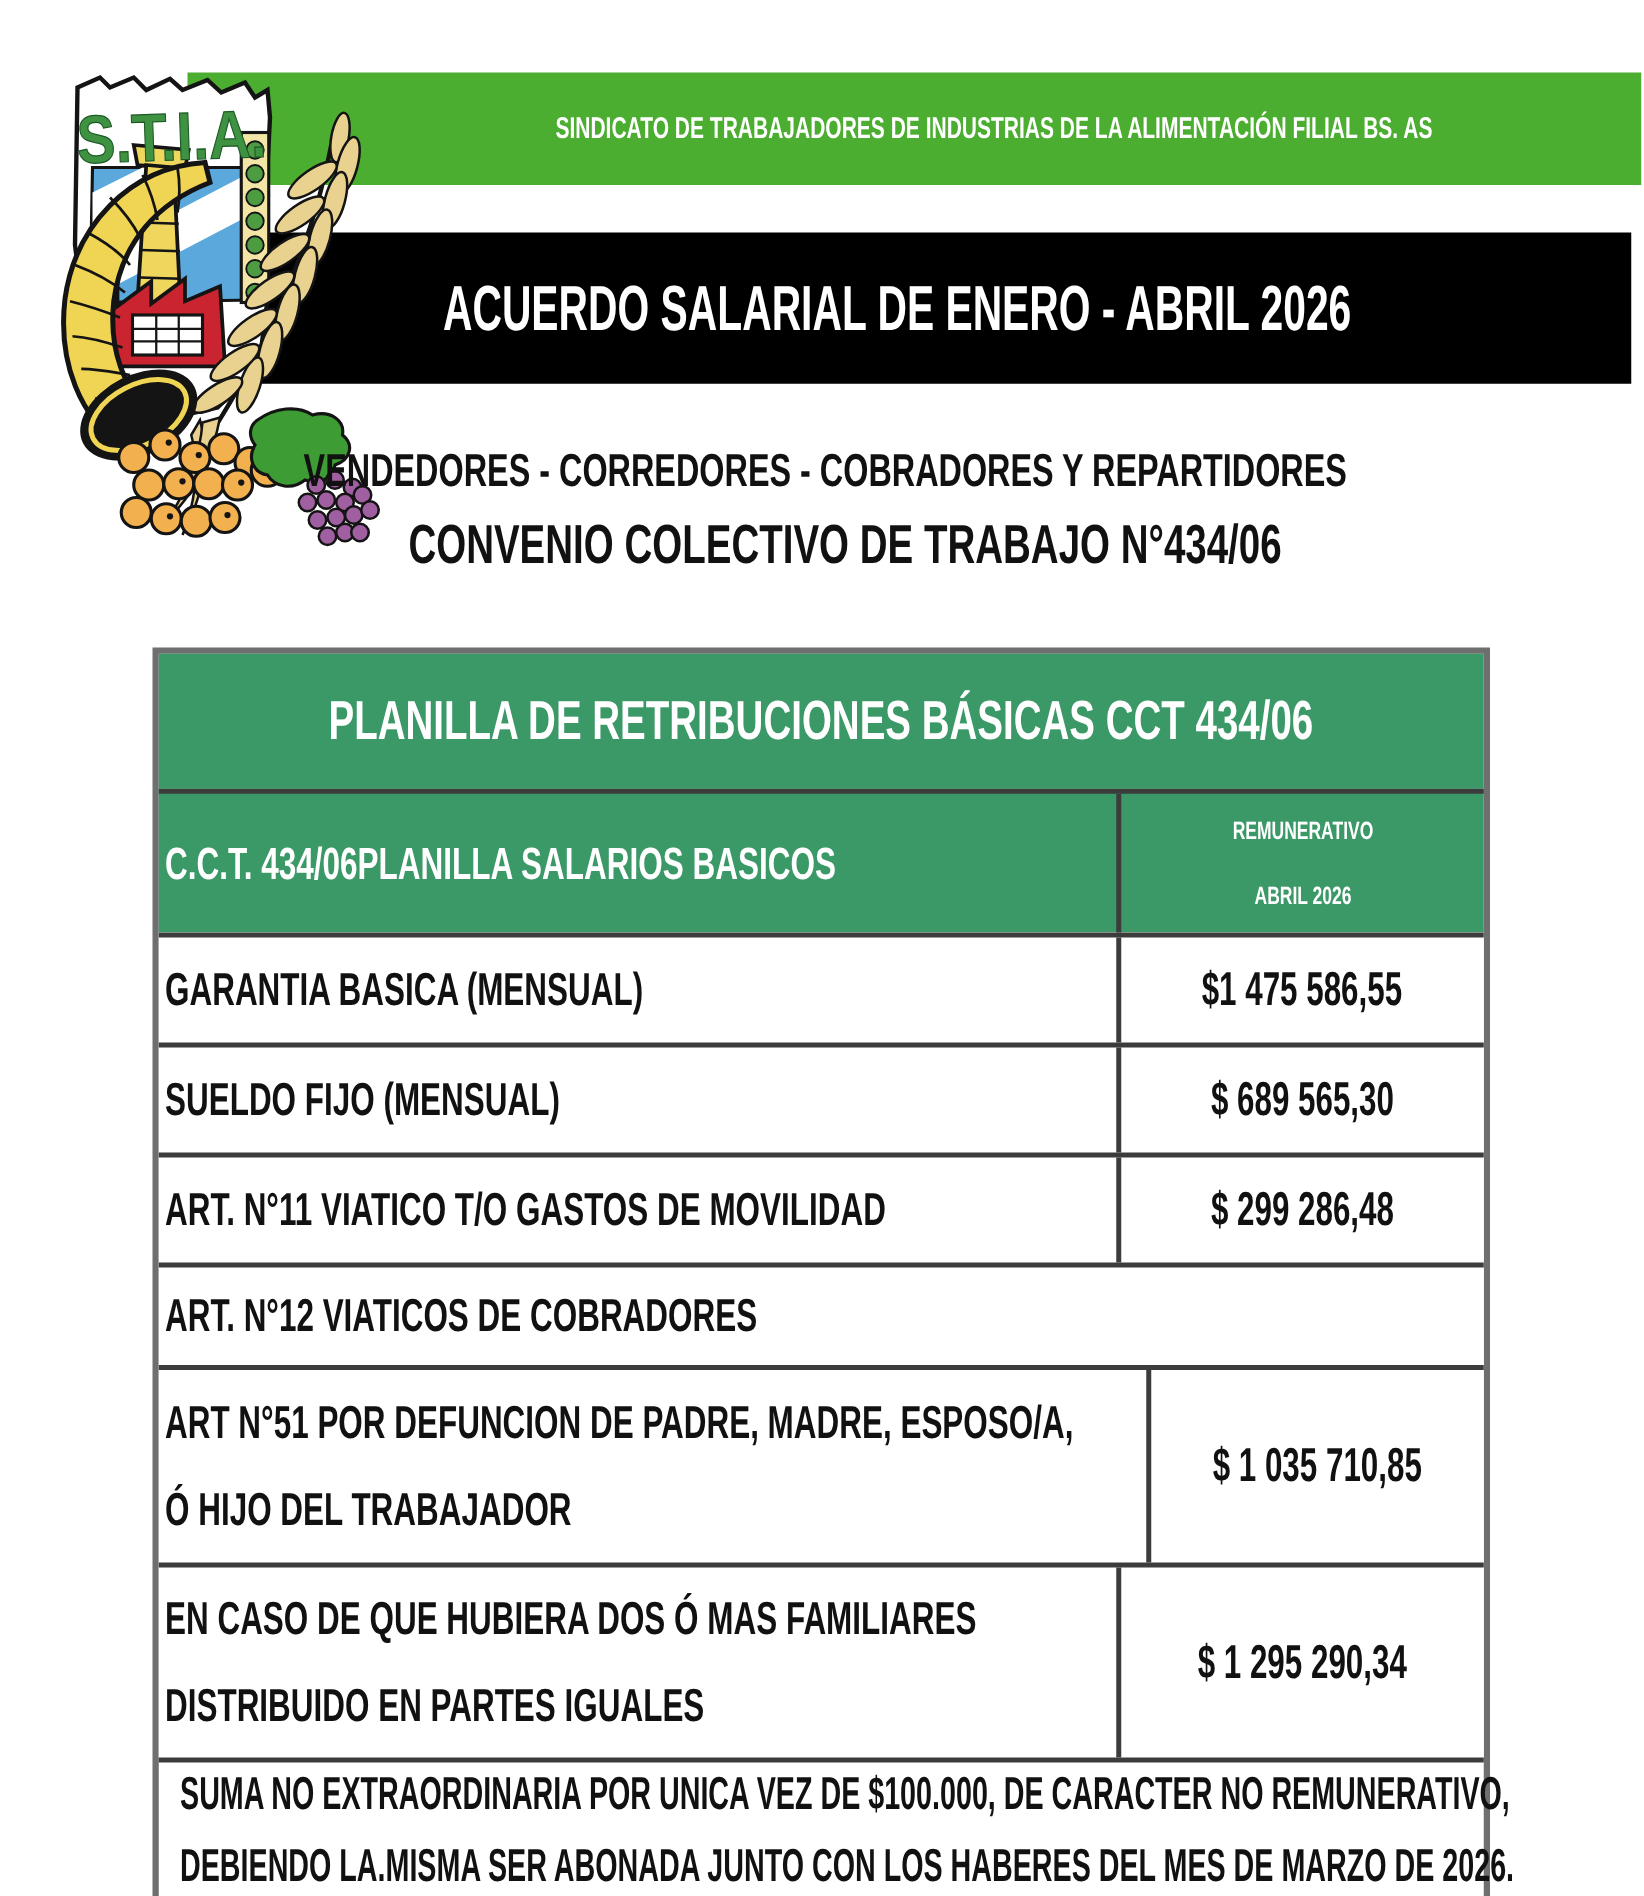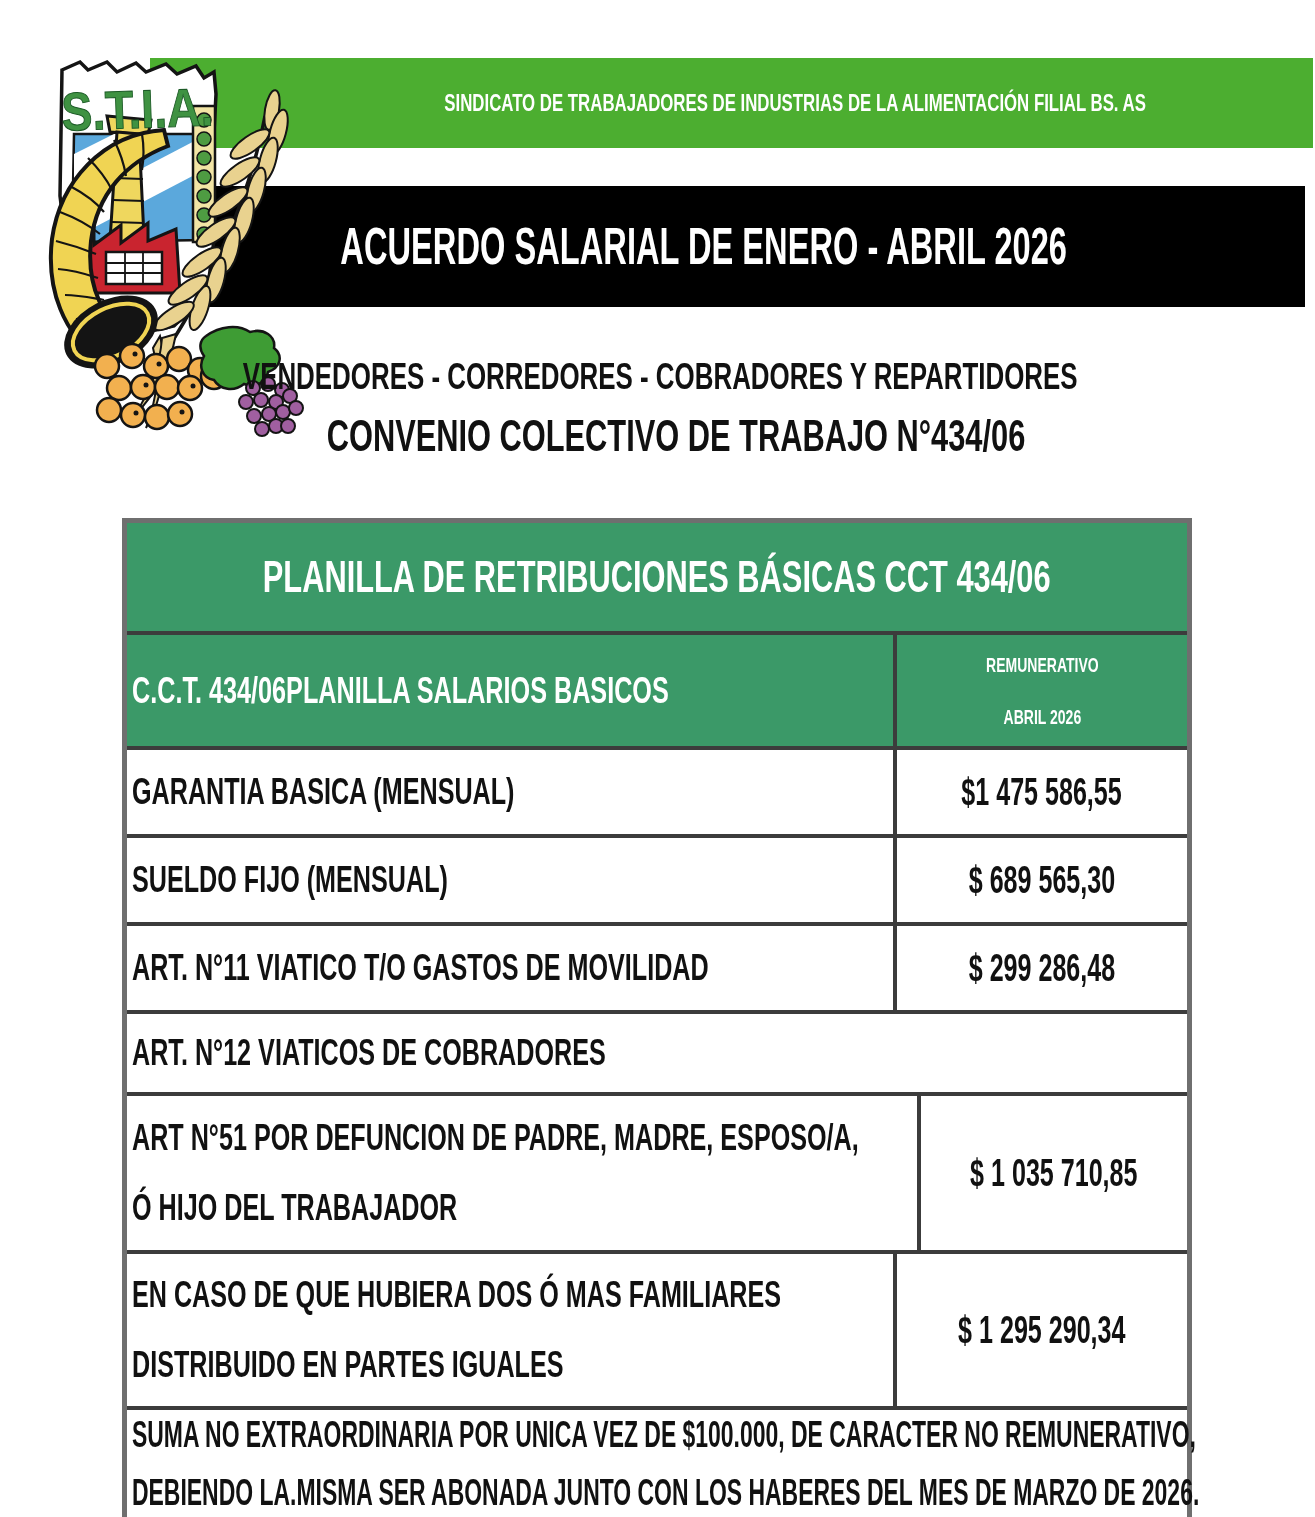--- a/index.html
+++ b/index.html
@@ -21,21 +21,21 @@
     left:150px;top:58px;width:1163px;height:90px;
     background:#4cae30;
     justify-content:center;
     padding-left:128px;box-sizing:border-box;
     color:#fff;font-size:24px;
   }
   .band-green .cond{transform:scaleX(.70);}
   .band-black{
     left:150px;top:186px;width:1155px;height:121px;
     background:#000000;
-    justify-content:center;
+    justify-content:flex-start;
     padding-right:48px;box-sizing:border-box;
     color:#fff;font-size:51px;
   }
   .band-black .cond{transform:scaleX(.64);}
 
   
   .sub1{position:absolute;left:0;top:355px;width:1315px;text-align:left;
         padding-left:24px;box-sizing:border-box;font-size:37px;line-height:44px;margin-left:40px;}
   .sub1 .cond{transform:scaleX(.70);}
   .sub2{position:absolute;left:0;top:410px;width:1315px;text-align:center;
@@ -69,21 +69,21 @@
   .head-line .cond{transform:scaleX(.70);}
   .t-row{height:84px;background:#fff;color:#111;}
   #rows .t-row:nth-child(4){height:78px;}
   #rows .t-row:nth-child(5){height:154px;gap:24px;}
   #rows .t-row:nth-child(6){height:152px;}
   .lbl-line{line-height:70px;font-size:37px;}
   .lbl-line .cond{transform:scaleX(.68);}
   .cell-value{font-size:38px;}
   .cell-value .cond{transform:scaleX(.66);}
   .t-footer{border-top:4px solid #3c3c3c;height:112px;display:flex;flex-direction:column;
-            justify-content:center;padding-left:5px;box-sizing:border-box;font-size:37px;}
+            justify-content:center;padding-left:17px;box-sizing:border-box;font-size:37px;}
   .t-footer .f-line{line-height:58px;}
   .t-footer .cond{transform:scaleX(.62);}
 </style>
 </head>
 <body>
 
 <div class="page">
 
   <div class="band band-green">
     <span class="cond">SINDICATO DE TRABAJADORES DE INDUSTRIAS DE LA ALIMENTACIÓN FILIAL BS. AS</span>

